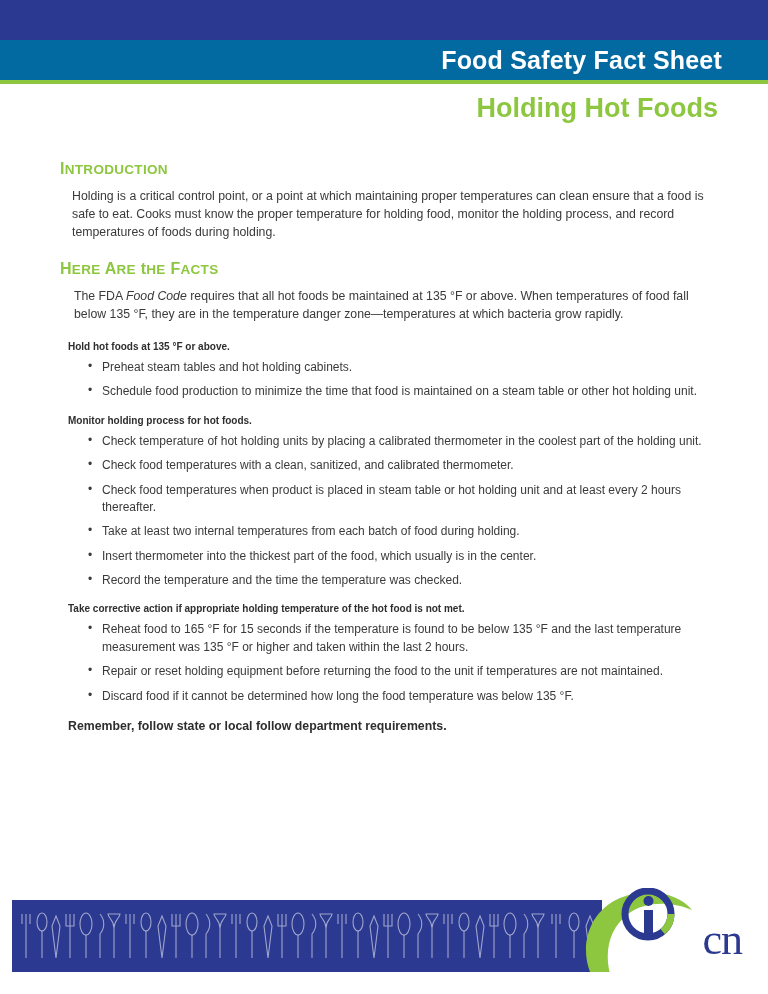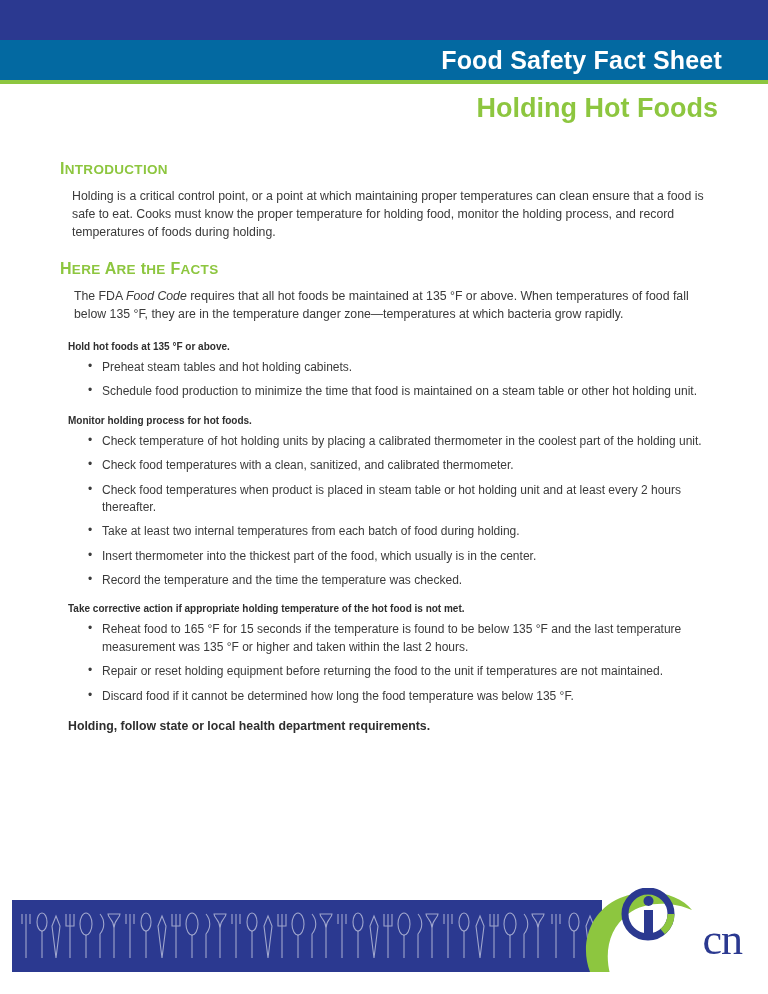--- a/index.html
+++ b/index.html
@@ -234,21 +234,21 @@
 
     <div>
       <p class="sub-heading">Take corrective action if appropriate holding temperature of the hot food is not met.</p>
       <ul class="bullets">
         <li>Reheat food to 165 °F for 15 seconds if the temperature is found to be below 135 °F and the last temperature measurement was 135 °F or higher and taken within the last 2 hours.</li>
         <li>Repair or reset holding equipment before returning the food to the unit if temperatures are not maintained.</li>
         <li>Discard food if it cannot be determined how long the food temperature was below 135 °F.</li>
       </ul>
     </div>
 
-    <p class="closing-note">Holding, follow state or local health department requirements.</p>
+    <p class="closing-note">Remember, follow state or local follow department requirements.</p>
   </div>
 </div>
 
 <div class="footer">
   <div class="footer-band">
     <svg class="utensils" viewBox="0 0 590 72" preserveAspectRatio="none">
       <g stroke="#ffffff" stroke-opacity="0.55" fill="none" stroke-width="1.1">
 
         <g>
           <path d="M14 14 v44 M10 14 v10 M18 14 v10"></path>

